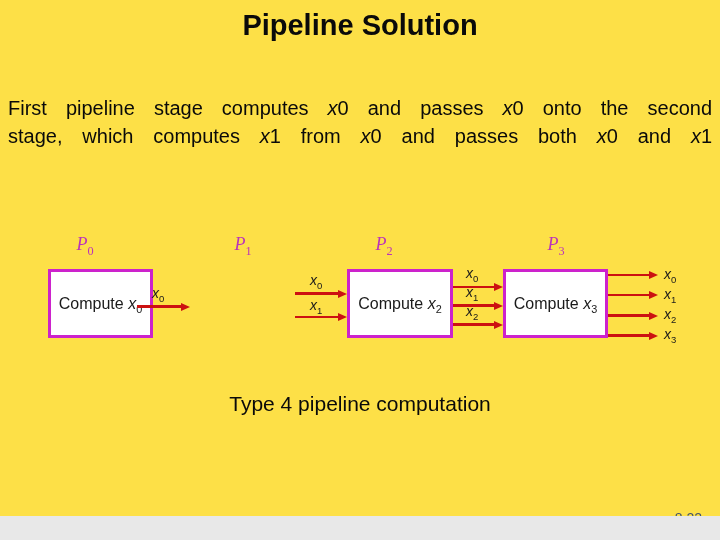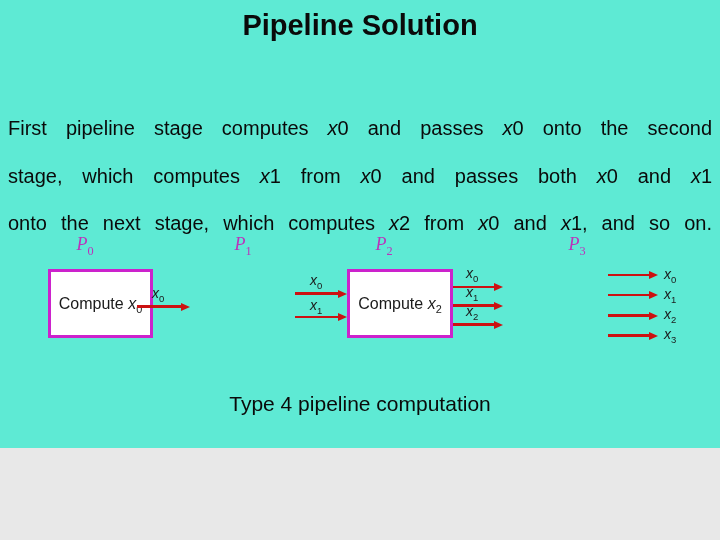--- a/index.html
+++ b/index.html
@@ -3,33 +3,33 @@
 <meta charset="utf-8">
 <style>
   :root{
     --box-border:#cc22cc;
     --arrow:#cc1111;
     --plabel:#bb33bb;
     --pagenum:#44546a;
   }
   html,body{margin:0;padding:0;background:#e8e8e8;}
   .slide{
-    position:relative;width:720px;height:448px;background:#5eead4;
+    position:relative;width:720px;height:516px;background:#fde047;
     font-family:"Liberation Sans",sans-serif;color:#111;overflow:hidden;
     margin:0 auto;
   }
   .title{
     position:absolute;top:9px;left:0;width:720px;text-align:center;
     font-size:29px;font-weight:bold;color:#0a0a0a;letter-spacing:0px;
   }
   .body-text{
     position:absolute;top:95px;left:8px;width:704px;
     font-size:20px;line-height:27.5px;color:#0a0a0a;
   }
-  .body-line{text-align:justify;text-align-last:justify;white-space:nowrap;margin-top:20px;}
+  .body-line{text-align:justify;text-align-last:justify;white-space:nowrap;}
   
   .plabel{
     position:absolute;top:234px;width:60px;height:22px;text-align:center;
     font-family:"Liberation Serif",serif;font-size:18px;color:var(--plabel);
   }
   .pbox{
     position:absolute;top:269px;height:69px;box-sizing:border-box;
     border:3px solid var(--box-border);background:#fff;
     display:flex;align-items:center;justify-content:center;
   }
@@ -59,33 +59,35 @@
 </head>
 <body>
 
 <div class="slide">
 
   <div class="title">Pipeline Solution</div>
 
   <div class="body-text">
     <div class="body-line">First pipeline stage computes <span style="font-style: italic;">x</span>0 and passes <span style="font-style: italic;">x</span>0 onto the second</div>
     <div class="body-line">stage, which computes <span style="font-style: italic;">x</span>1 from <span style="font-style: italic;">x</span>0 and passes both <span style="font-style: italic;">x</span>0 and <span style="font-style: italic;">x</span>1</div>
-    <div class="body-line">onto the next stage, which computes <span style="font-style: italic;">x</span>2 from <span style="font-style: italic;">x</span>0 and <span style="font-style: italic;">x</span>1, and so on.</div>
   </div>
 
   <div class="plabel" style="left:55px"><span style="font-style: italic;">P</span><sub>0</sub></div>
   <div class="plabel" style="left:213px"><span style="font-style: italic;">P</span><sub>1</sub></div>
   <div class="plabel" style="left:354px"><span style="font-style: italic;">P</span><sub>2</sub></div>
-  <div class="plabel" style="left:547px"><span style="font-style: italic;">P</span><sub>3</sub></div>
+  <div class="plabel" style="left:526px"><span style="font-style: italic;">P</span><sub>3</sub></div>
 
   <div class="pbox" style="left:48px;width:105px">
     <span class="box-label">Compute <span style="font-style: italic;">x</span><sub>0</sub></span>
   </div>
   <div class="pbox" style="left:347px;width:106px">
     <span class="box-label">Compute <span style="font-style: italic;">x</span><sub>2</sub></span>
+  </div>
+  <div class="pbox" style="left:503px;width:105px">
+    <span class="box-label">Compute <span style="font-style: italic;">x</span><sub>3</sub></span>
   </div>
 
   <div class="arrow" style="left:137px;top:305px;width:45px;height:3px"></div>
   <span class="alabel" style="left:152px;top:286px"><span style="font-style: italic;">x</span><sub>0</sub></span>
 
   <div class="arrow" style="left:295px;top:292px;width:44px;height:3px"></div>
   <div class="arrow" style="left:295px;top:316px;width:44px;height:2px"></div>
   <span class="alabel" style="left:310px;top:273px"><span style="font-style: italic;">x</span><sub>0</sub></span>
   <span class="alabel" style="left:310px;top:298px"><span style="font-style: italic;">x</span><sub>1</sub></span>
 

